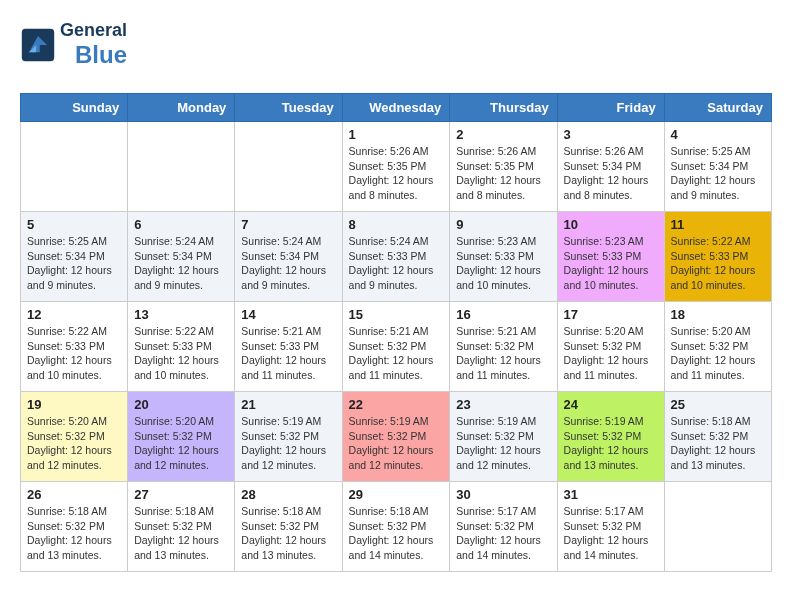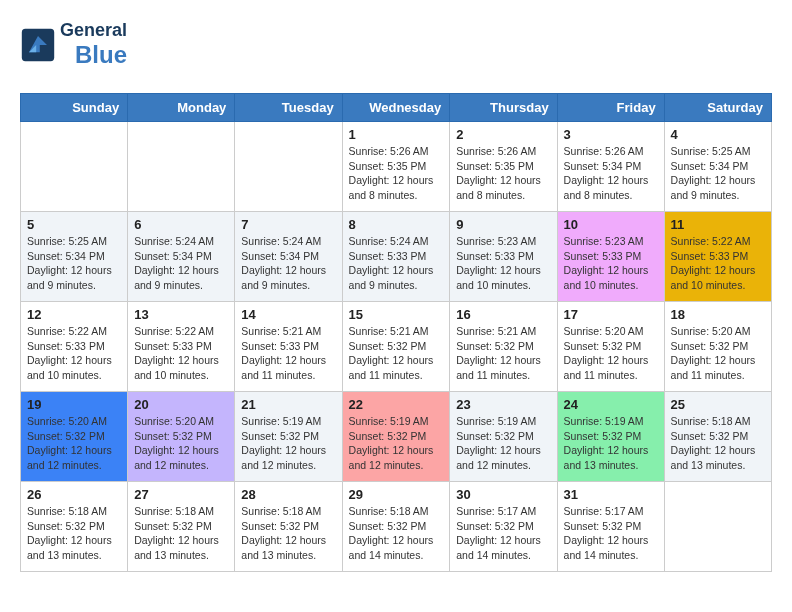--- a/index.html
+++ b/index.html
@@ -188,41 +188,41 @@
         <td>
           <span class="day-num">17</span>
           <div class="day-info">Sunrise: 5:20 AM<br>Sunset: 5:32 PM<br>Daylight: 12 hours<br>and 11 minutes.</div>
         </td>
         <td>
           <span class="day-num">18</span>
           <div class="day-info">Sunrise: 5:20 AM<br>Sunset: 5:32 PM<br>Daylight: 12 hours<br>and 11 minutes.</div>
         </td>
       </tr>
       <tr>
-        <td style="background: #3b82f6; margin-left: 20px;">
+        <td style="background: #fef9c3; margin-left: 20px;">
           <span class="day-num">19</span>
           <div class="day-info">Sunrise: 5:20 AM<br>Sunset: 5:32 PM<br>Daylight: 12 hours<br>and 12 minutes.</div>
         </td>
         <td style="background: #c4b5fd;">
           <span class="day-num">20</span>
           <div class="day-info">Sunrise: 5:20 AM<br>Sunset: 5:32 PM<br>Daylight: 12 hours<br>and 12 minutes.</div>
         </td>
         <td style="background: rgb(240, 244, 248);">
           <span class="day-num">21</span>
           <div class="day-info">Sunrise: 5:19 AM<br>Sunset: 5:32 PM<br>Daylight: 12 hours<br>and 12 minutes.</div>
         </td>
         <td style="background: #fca5a5;">
           <span class="day-num">22</span>
           <div class="day-info">Sunrise: 5:19 AM<br>Sunset: 5:32 PM<br>Daylight: 12 hours<br>and 12 minutes.</div>
         </td>
         <td style="background: rgb(240, 244, 248);">
           <span class="day-num">23</span>
           <div class="day-info">Sunrise: 5:19 AM<br>Sunset: 5:32 PM<br>Daylight: 12 hours<br>and 12 minutes.</div>
         </td>
-        <td style="background: #86efac;">
+        <td style="background: #bef264;">
           <span class="day-num">24</span>
           <div class="day-info">Sunrise: 5:19 AM<br>Sunset: 5:32 PM<br>Daylight: 12 hours<br>and 13 minutes.</div>
         </td>
         <td style="background: rgb(240, 244, 248);">
           <span class="day-num">25</span>
           <div class="day-info">Sunrise: 5:18 AM<br>Sunset: 5:32 PM<br>Daylight: 12 hours<br>and 13 minutes.</div>
         </td>
       </tr>
       <tr>
         <td>

